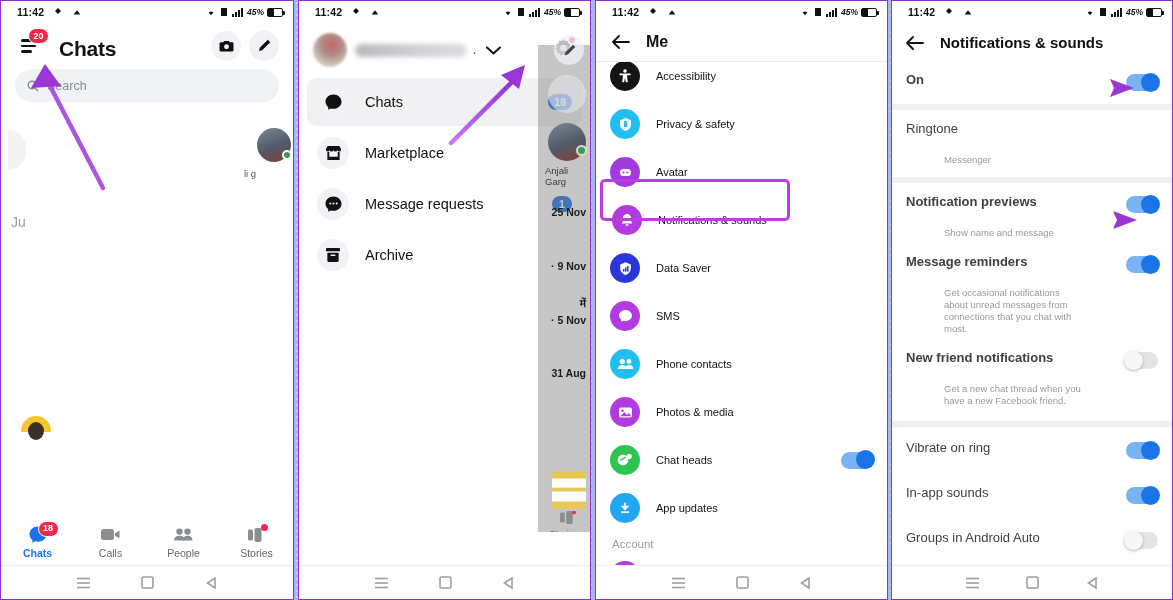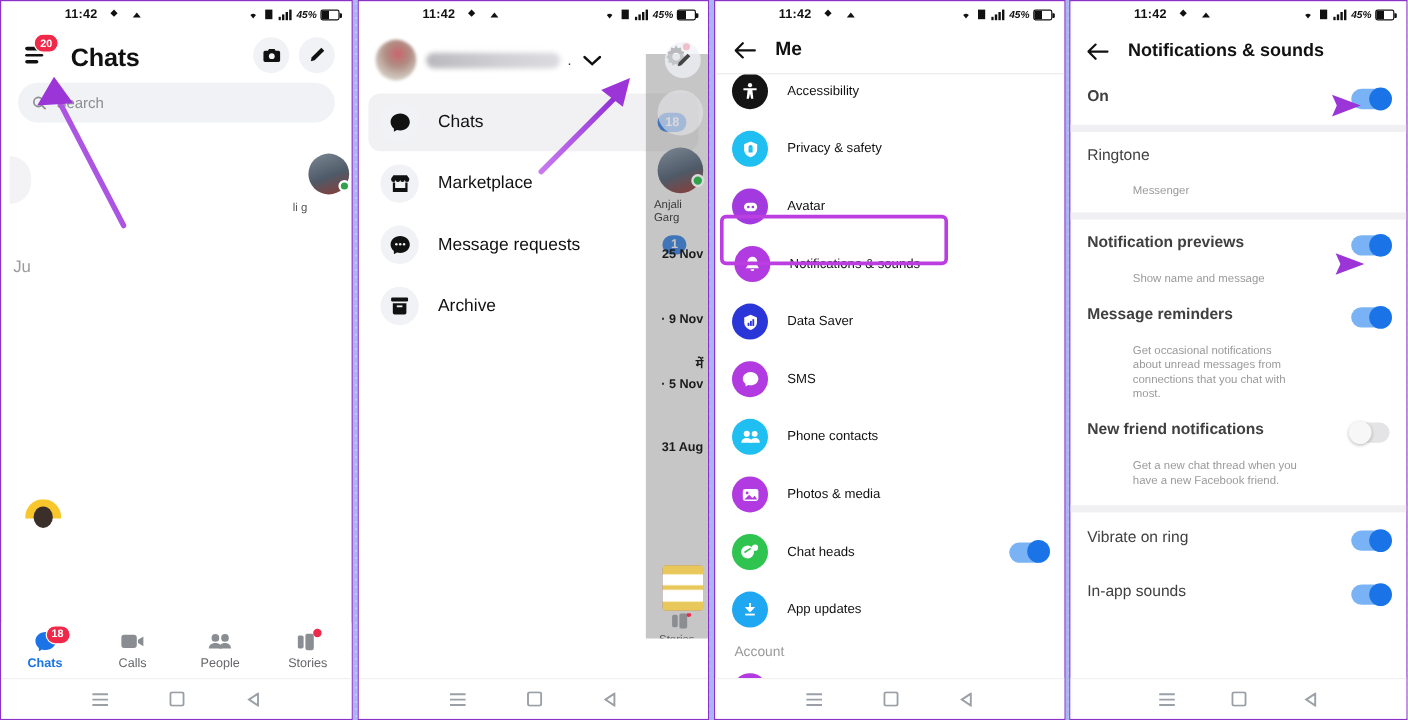--- a/index.html
+++ b/index.html
@@ -25,21 +25,21 @@
   .s1{ width:4px; }
   .p2{ width:293px; }
   .s2{ width:4px; }
   .p3{ width:293px; }
   .s3{ width:3px; }
   .p4{ width:282px; }
 
   
   .statusbar{
     height:22px; display:flex; align-items:center;
-    padding:0 10px 0 16px; font-size:10.5px; color:#111; font-weight:600;margin-left:37px;
+    padding:0 10px 0 16px; font-size:10.5px; color:#111; font-weight:600;
   }
   .sb-time{ letter-spacing:.2px; }
   .sb-left-ic{ display:flex; gap:9px; margin-left:9px; align-items:center; }
   .sb-right{ margin-left:auto; display:flex; align-items:center; gap:3px; }
   .ic-sm{ width:10px; height:10px; display:inline-block; }
   .sb-pct{ font-size:8.5px; font-weight:700;font-style:italic; }
   .batt{
     width:16px;height:9px;border:1.3px solid #111;border-radius:2px;position:relative;
     background:linear-gradient(to right,#111 45%,#fff 45%);
   }
@@ -762,20 +762,28 @@
         </span>
     </div>
     <div class="row" style="padding:13px 14px">
       <div class="txt">
         <div class="t1 reg">In-app sounds</div>
       </div>
       <span class="toggle on">
           <i></i>
         </span>
     </div>
+    <div class="row" style="padding:13px 14px">
+      <div class="txt">
+        <div class="t1 reg">Groups in Android Auto</div>
+      </div>
+      <span class="toggle off">
+          <i></i>
+        </span>
+    </div>
 
     <svg class="arrow" style="left:144px;top:74px;width:105px;height:26px" viewBox="0 0 105 26">
       <defs>
           <linearGradient id="g3" x1="0" y1="0" x2="1" y2="0">
             <stop offset="0" stop-color="#c97af0"></stop>
             <stop offset="1" stop-color="#9130d8"></stop>
           </linearGradient>
         </defs>
       <line x1="2" y1="13" x2="78" y2="13" stroke="url(#g3)" stroke-width="4" stroke-linecap="round"></line>
       <path d="M98 13 L74 4 L78 13 L74 22 Z" fill="#9b35d8"></path>

